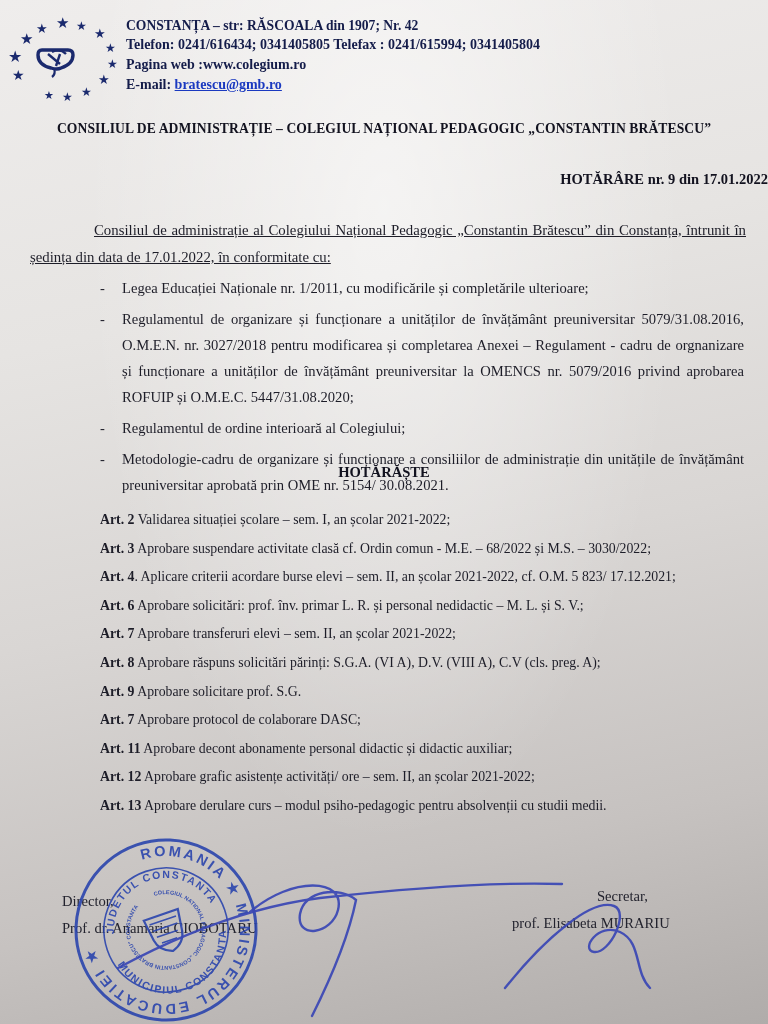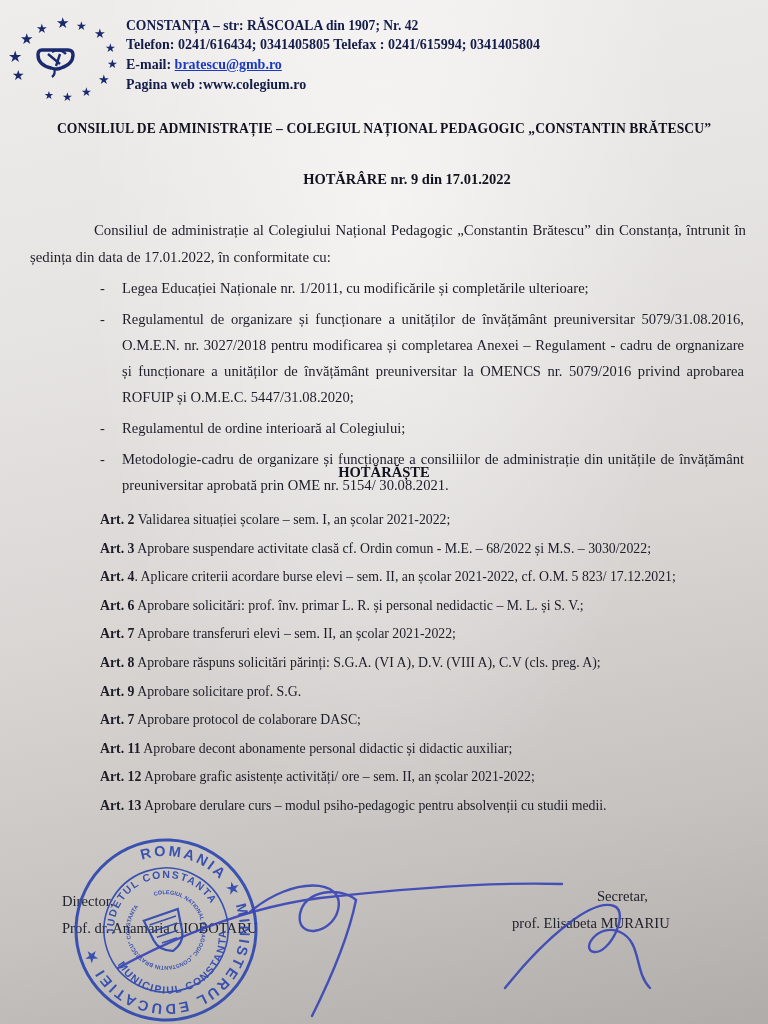--- a/index.html
+++ b/index.html
@@ -16,25 +16,25 @@
   }
   
   .letterhead{position:absolute;top:16px;left:6px;right:8px;display:flex;align-items:flex-start;}
   .logo{flex:0 0 112px;height:92px;}
   .head-text{margin-left:8px;color:#141c4a;font-weight:bold;font-size:13.6px;line-height:1.42;}
   .head-text .small{font-size:14px;}
   .email-link{color:#1a39c0;text-decoration:underline;}
   
   .doc-title{position:absolute;top:121px;left:20px;right:20px;text-align:center;
     font-weight:bold;font-size:13.6px;color:#12121f;letter-spacing:.1px;}
-  .decision-no{position:absolute;top:171px;left:0;right:0;text-align:center;
+  .decision-no{position:absolute;top:171px;left:0;right:0;text-align:right;
     font-weight:bold;font-size:14.5px;color:#12121f;padding-left:46px;}
   
   .intro{position:absolute;top:202px;left:30px;right:22px;
-    font-size:14.8px;line-height:1.85;text-align:justify;text-indent:64px;}
+    font-size:14.8px;line-height:1.85;text-align:justify;text-indent:64px;text-decoration:underline;}
   .legal-list{position:absolute;top:276px;left:100px;right:24px;}
   .legal-item{display:flex;margin-bottom:5px;font-size:14.6px;line-height:1.78;}
   .legal-item .dash{flex:0 0 22px;}
   .legal-item .txt{flex:1;text-align:justify;}
   .decides{position:absolute;top:464px;left:0;right:0;text-align:center;
     font-weight:bold;font-size:14.6px;color:#12121f;}
   .articles{position:absolute;top:510px;left:100px;right:18px;}
   .article{font-size:13.8px;line-height:1.45;margin-bottom:8.6px;white-space:nowrap;}
   .article b{font-weight:bold;}
   
@@ -71,22 +71,22 @@
       </g>
       <g>
         <path d="M36 34 q-4 0 -4 5 q0 10 13 13 q6 2 10 0 q12 -4 12 -13 q0 -5 -5 -5 z" fill="none" stroke="#1b2a6e" stroke-width="3.4"></path>
         <path d="M42 38 l12 10 M54 38 l-4 12 M46 36 q8 -4 14 2" stroke="#1b2a6e" stroke-width="2.4" fill="none"></path>
         <path d="M48 52 q2 6 -2 9" stroke="#1b2a6e" stroke-width="2.2" fill="none"></path>
       </g>
     </svg>
     <div class="head-text">
       <div>CONSTANȚA – str: RĂSCOALA din 1907; Nr. 42</div>
       <div class="small">Telefon: 0241/616434; 0341405805 Telefax : 0241/615994; 0341405804</div>
+      <div class="small">Pagina web :www.colegium.ro</div>
       <div class="small"><span>E-mail: </span><a class="email-link" href="#">bratescu@gmb.ro</a></div>
-      <div class="small">Pagina web :www.colegium.ro</div>
     </div>
   </div>
 
   <div class="doc-title">CONSILIUL DE ADMINISTRAȚIE – COLEGIUL NAȚIONAL PEDAGOGIC „CONSTANTIN BRĂTESCU”</div>
   <div class="decision-no">HOTĂRÂRE nr. 9 din 17.01.2022</div>
 
   <p class="intro">Consiliul de administrație al Colegiului Național Pedagogic „Constantin Brătescu” din Constanța, întrunit în ședința din data de 17.01.2022, în conformitate cu:</p>
 
   <div class="legal-list">
     <div class="legal-item">

